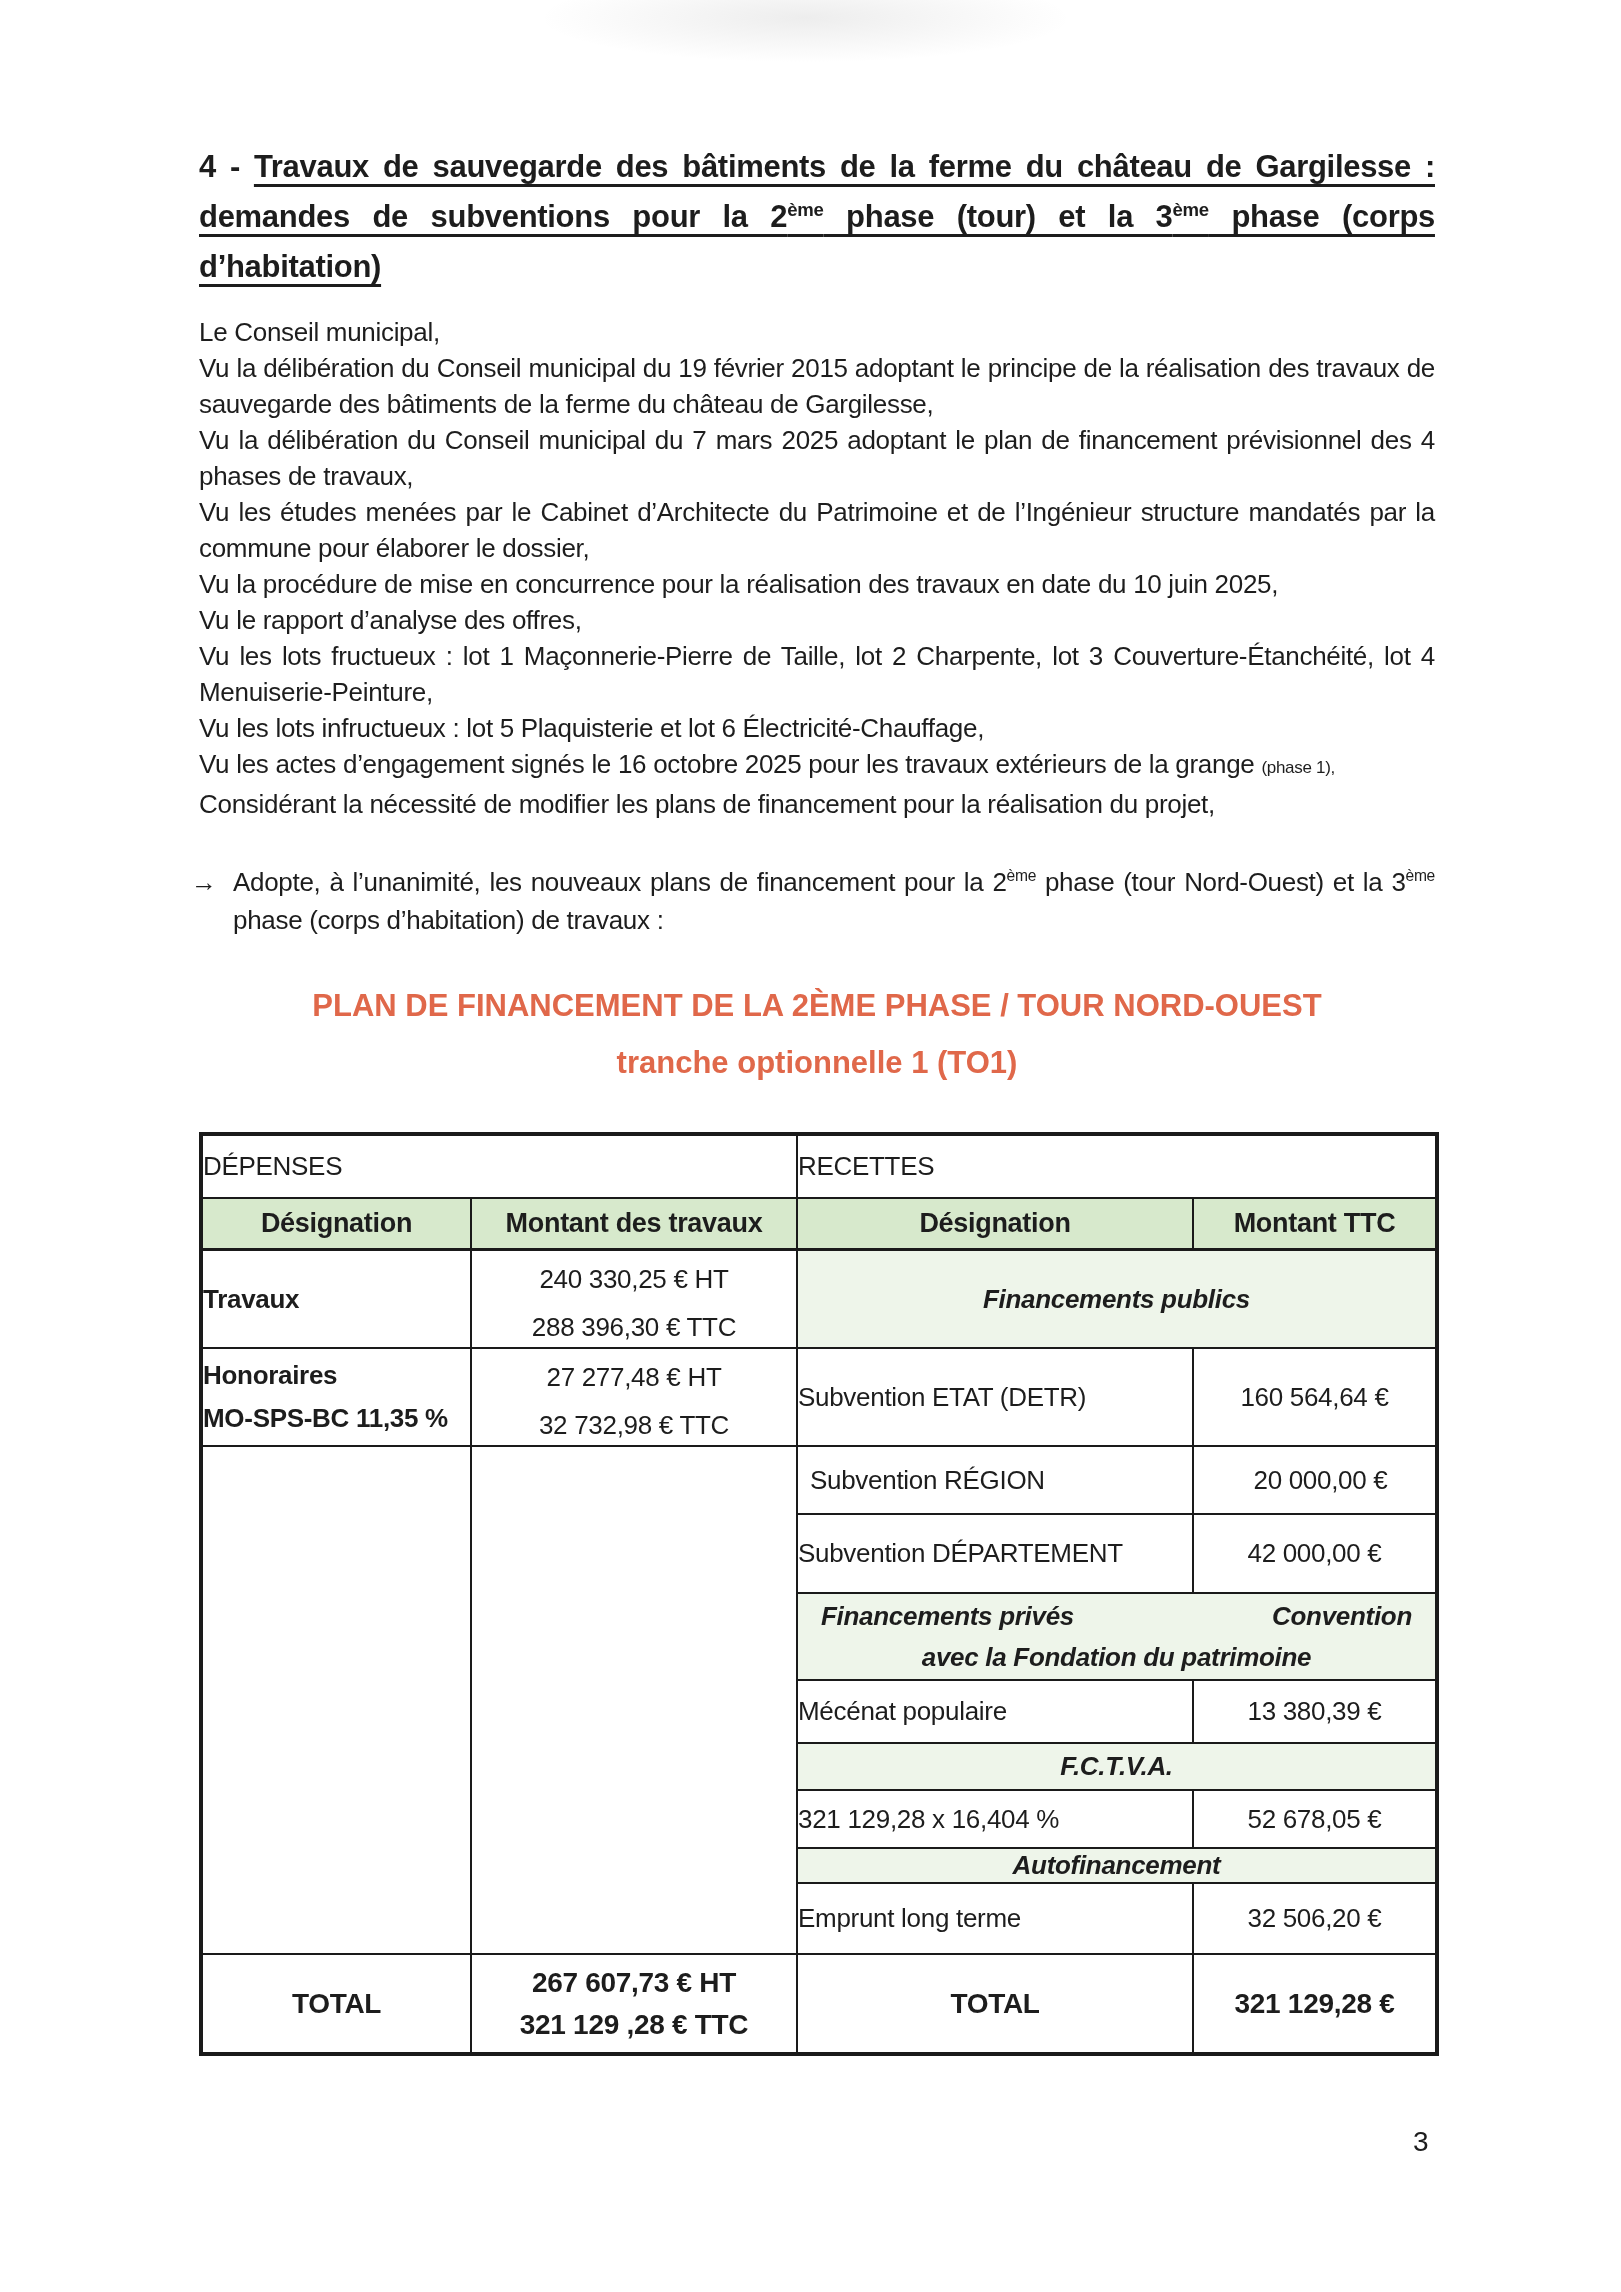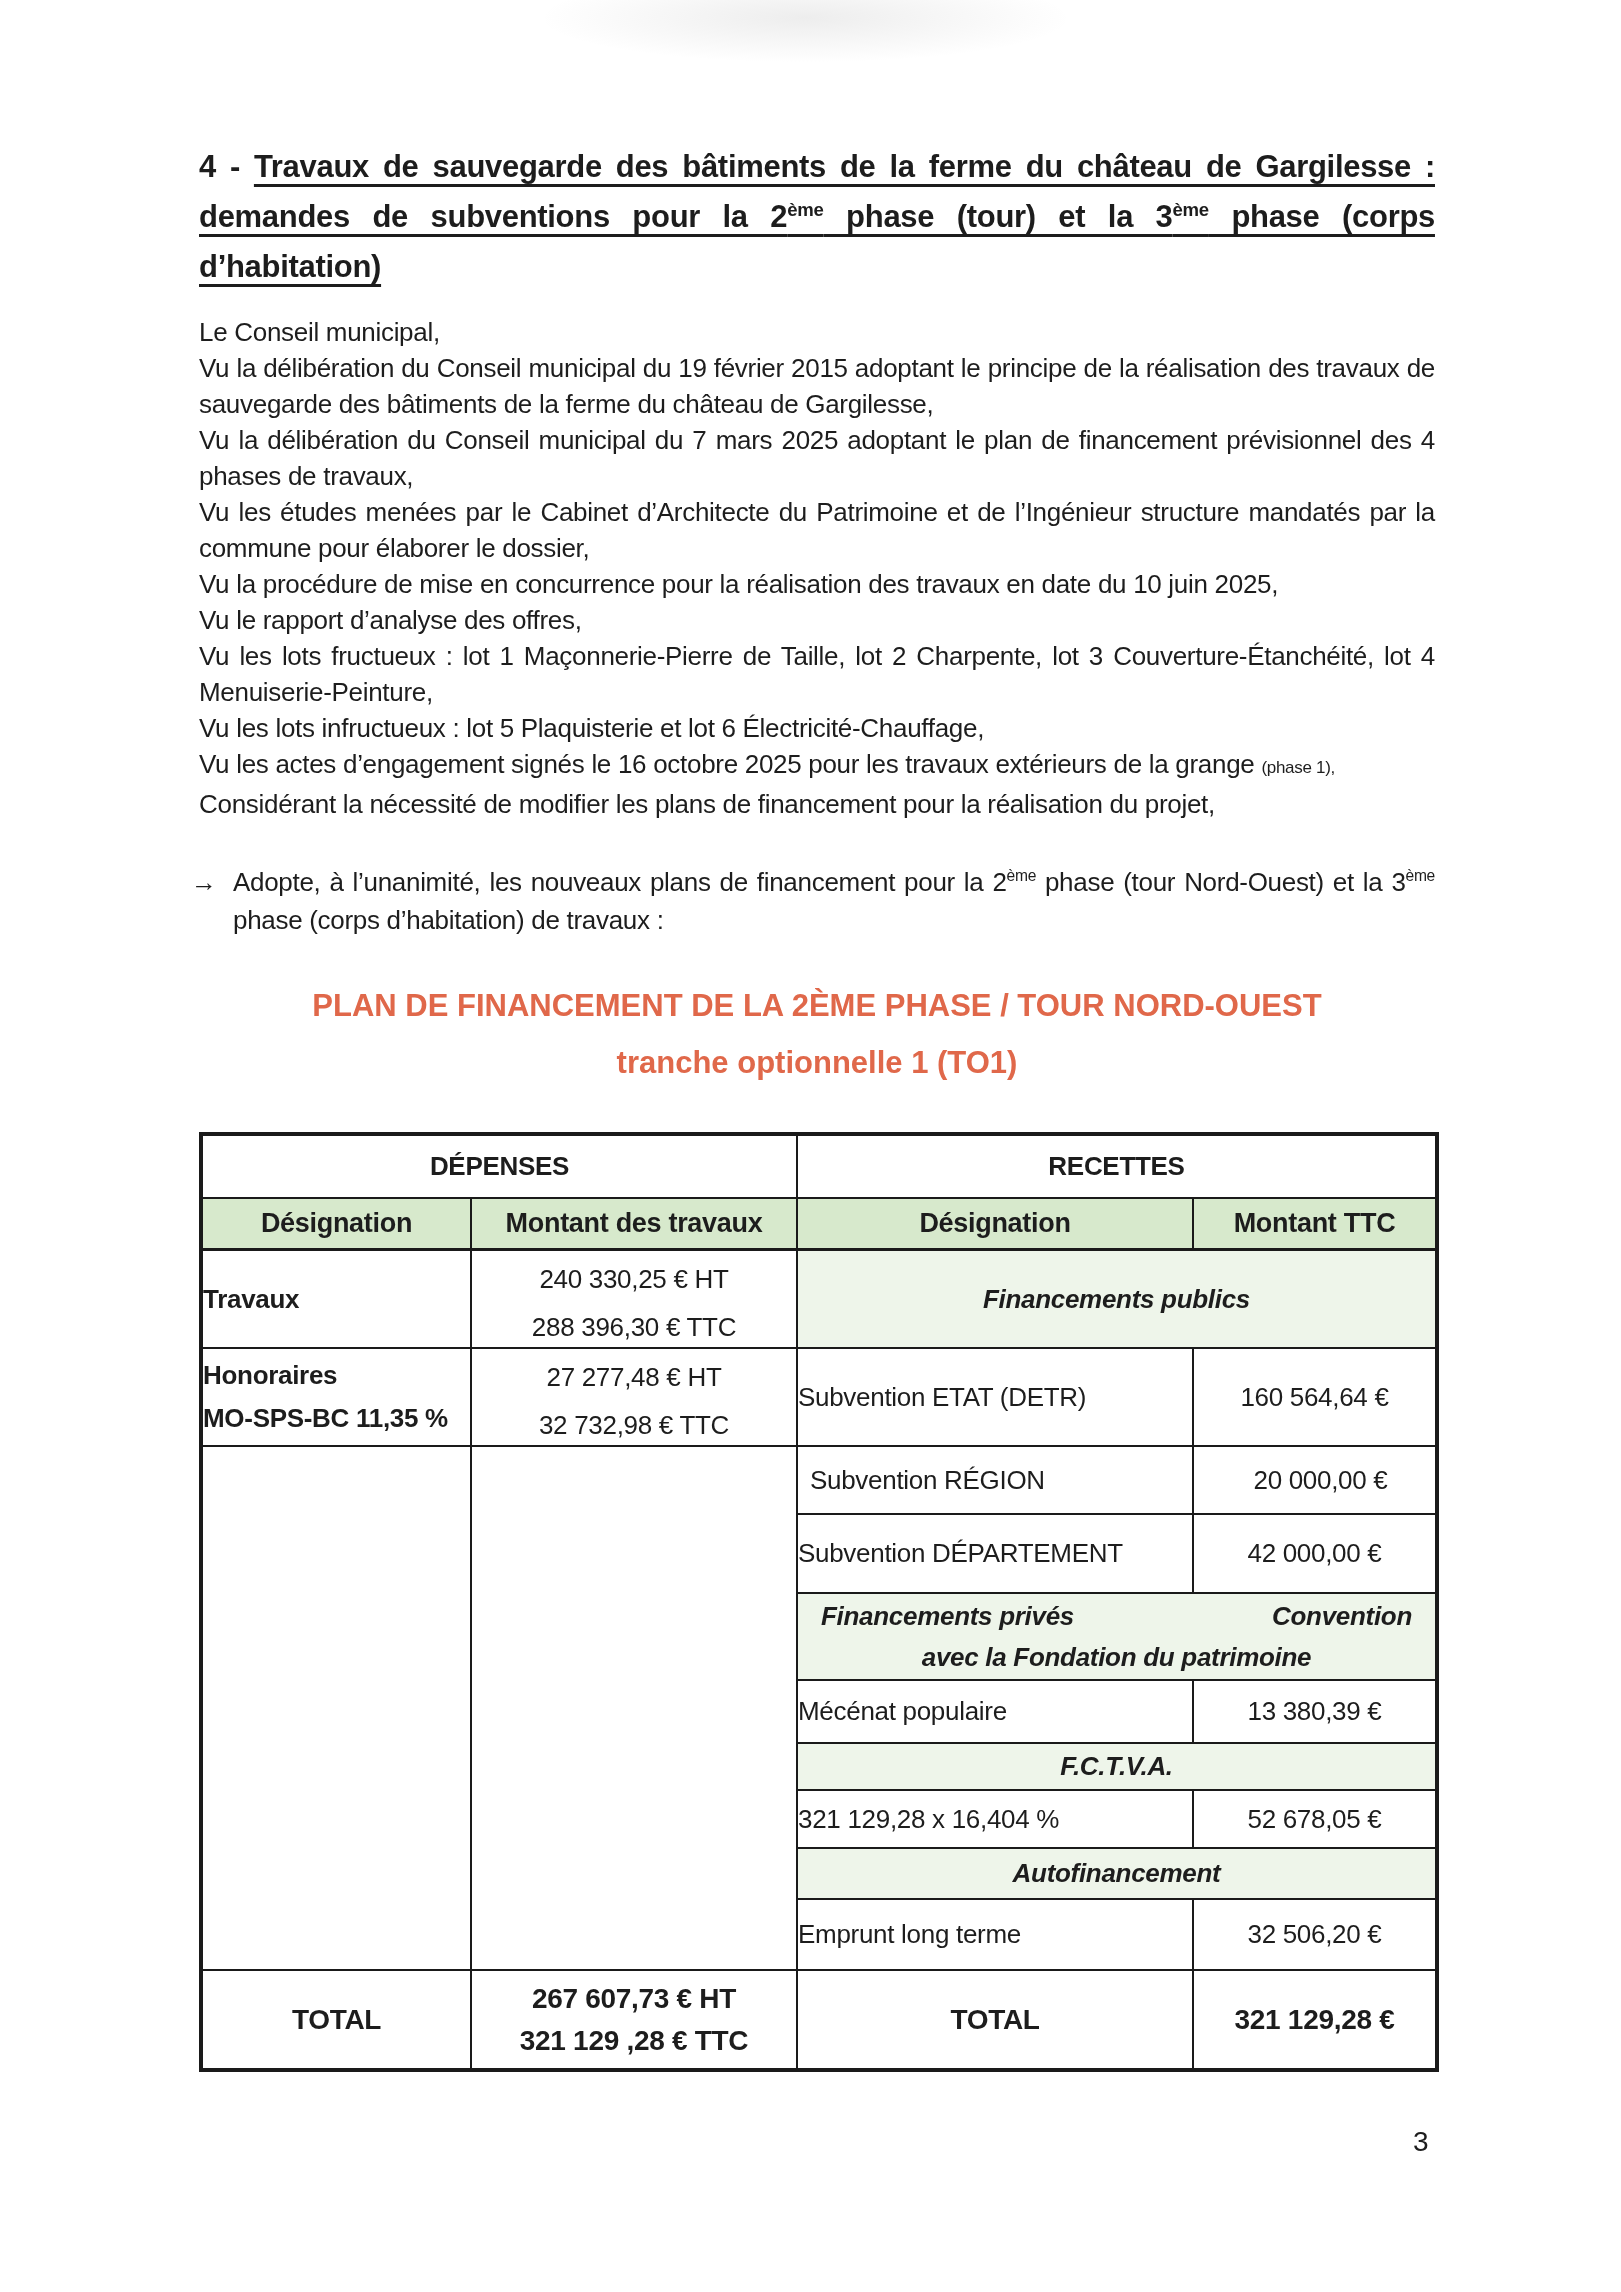--- a/index.html
+++ b/index.html
@@ -52,21 +52,21 @@
   table.fin {
     margin-top:41px; width:1236px;
     border-collapse:collapse; table-layout:fixed;
     border:4.5px solid var(--border, #1a1a1a);
   }
   table.fin td {
     border:2.7px solid var(--border, #1a1a1a);
     font-size:26px; vertical-align:middle; padding:0;
     overflow:hidden;
   }
-  .th-top  { font-weight:bold; font-size:28px; text-align:center; height:64px; }
+  .th-top  { font-weight:normal; font-size:28px; height:64px; }
   tr.colhead td {
     background:var(--header-green, #d8ead0);
     font-weight:bold; text-align:center; height:52px; font-size:27px;
     border-bottom-width:3.6px;
   }
   .lbl   { text-align:left; padding-left:10.7px; font-weight:bold; }
   .lbl div { line-height:43px; }
   .amt   { text-align:center; }
   .amt div { line-height:39px;margin-top:9px; }
   .band  {
@@ -80,21 +80,21 @@
 
   tr.r-tophead td { height:64px; }
   tr.r-travaux td { height:85px; }
   tr.r-honoraires td { height:87px; }
   tr.r-region td { height:68px;padding-left:12px; }
   tr.r-departement td { height:79px; }
   tr.r-prives td { height:87px; }
   tr.r-mecenat td { height:63px;border-radius:17px; }
   tr.r-fctva-band td { height:47px; }
   tr.r-fctva td { height:58px; }
-  tr.r-auto td { height:51px; }
+  tr.r-auto td { height:35px; }
   tr.r-emprunt td { height:71px; }
   tr.r-total td { height:100px; font-weight:bold; }
   tr.r-total .total-lbl { text-align:center; font-size:28px; }
   tr.r-total .total-amt { text-align:center; font-size:28px; }
   tr.r-total .total-amt div { line-height:42px; }
   tr.r-total .total-val { text-align:center; font-size:28px; }
 
   .page-number { position:absolute; left:1413px; top:2126px; font-size:28px; }
 </style>
 </head>

